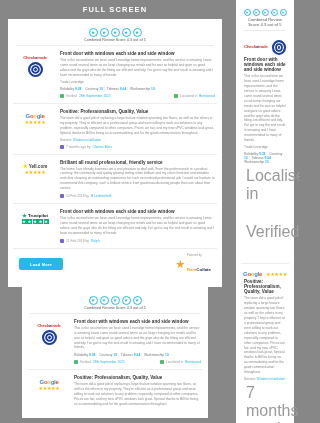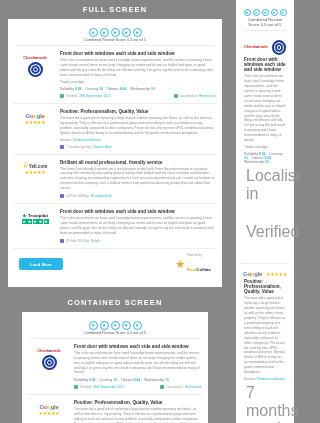--- a/index.html
+++ b/index.html
@@ -244,21 +244,20 @@
         <div class="powered">
           <div class="pw-star"></div>
           <div class="pw-txt">
             <span class="t1">Powered by</span>
             <span class="t2"><em>Rate</em><span>Collate</span></span>
           </div>
         </div>
       </div>
     </div>
 
-    <div class="panel-title" style="margin-top:6px">CONTAINED SCREEN</div>
 
     <div class="white-card" style="margin:0 22px;">
       <div class="stars-row">
         <div class="star-circle"></div>
         <div class="star-circle"></div>
         <div class="star-circle"></div>
         <div class="star-circle"></div>
         <div class="star-circle"></div>
       </div>
       <div class="combined">Combined Review Score 4.3 out of 5</div>

